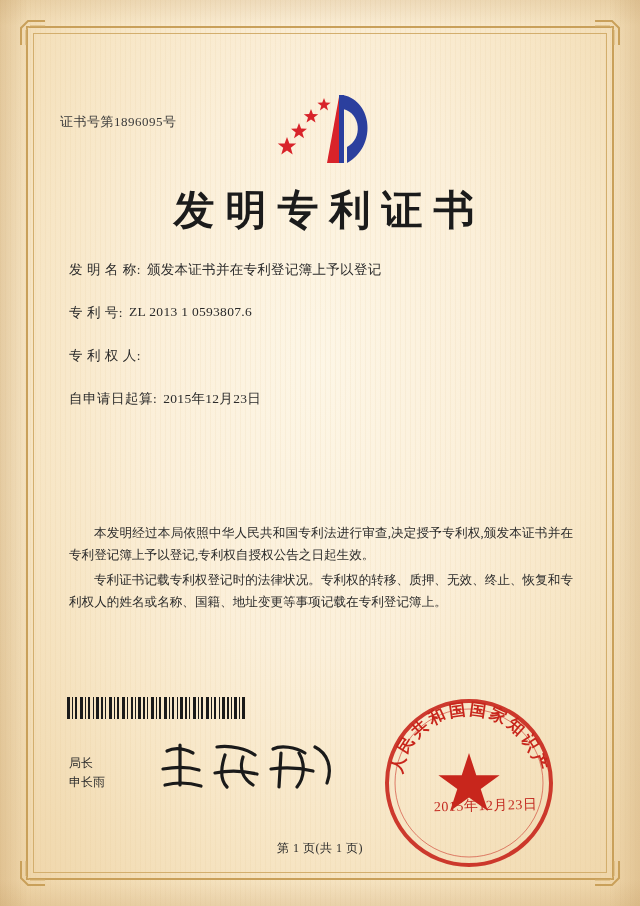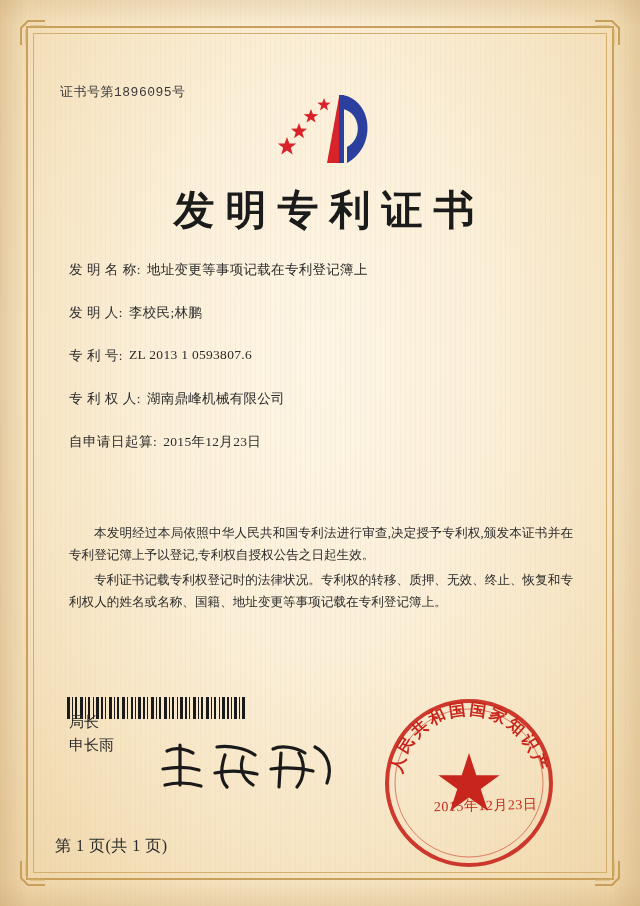--- a/index.html
+++ b/index.html
@@ -65,25 +65,25 @@
   .content {
     position: absolute;
     left: 55px;
     top: 55px;
     right: 55px;
     bottom: 45px;
   }
   .cert-no {
     position: absolute;
     left: 5px;
-    top: 28px;
+    top: 58px;
     font-size: 13px;
     color: #3a3a3a;
     letter-spacing: 0.5px;
-    font-family: Liberation Mono, monospace;
+    font-family: Liberation Serif, serif;
   }
   
   .logo {
     position: absolute;
     left: 222px;
     top: 30px;
     width: 110px;
     height: 85px;
   }
   
@@ -145,22 +145,22 @@
   .barcode {
     position: absolute;
     left: 12px;
     top: 642px;
     width: 178px;
     height: 22px;
   }
   .sign-block {
     position: absolute;
     left: 14px;
-    top: 656px;
-    font-size: 15px;
+    top: 699px;
+    font-size: 12px;
     color: #2b2b2b;
     line-height: 1.55;
   }
   .signature {
     position: absolute;
     left: 100px;
     top: 682px;
     width: 190px;
     height: 60px;
   }
@@ -180,22 +180,22 @@
     color: #c32a20;
     letter-spacing: 0.5px;
     font-family: "Liberation Serif", serif;
     transform: rotate(-1.5deg);
   }
   .footer {
     position: absolute;
     left: 0;
     right: 0;
     bottom: 4px;
-    text-align: left;
-    font-size: 16px;
+    text-align: center;
+    font-size: 12px;
     color: #2b2b2b;
     letter-spacing: 0.5px;
   }
 </style>
 </head>
 <body>
 
 <div class="page">
   <div class="paper-texture"></div>
   <div class="edge-shade"></div>
@@ -248,33 +248,28 @@
         <rect x="62" y="10" width="5" height="68" fill="#2b3f9e"></rect>
       </svg>
     </div>
 
 
     <div class="title">发明专利证书</div>
 
     <div class="fields">
       <div class="field-row">
         <span class="field-label">发 明 名 称:</span>
-        <span class="field-value">地址变更等事项记载在专利登记簿上</span>
-      </div>
-      <div class="field-row">
-        <span class="field-label">发 明 人:</span>
-        <span class="field-value">李校民;林鹏</span>
+        <span class="field-value">颁发本证书并在专利登记簿上予以登记</span>
       </div>
       <div class="field-row">
         <span class="field-label">专 利 号:</span>
         <span class="field-value">ZL 2013 1 0593807.6</span>
       </div>
       <div class="field-row">
         <span class="field-label">专 利 权 人:</span>
-        <span class="field-value">湖南鼎峰机械有限公司</span>
       </div>
       <div class="field-row">
         <span class="field-label">自申请日起算:</span>
         <span class="field-value">2015年12月23日</span>
       </div>
     </div>
 
     <div class="body-text">
       <p>本发明经过本局依照中华人民共和国专利法进行审查,决定授予专利权,颁发本证书并在专利登记簿上予以登记,专利权自授权公告之日起生效。</p>
       <p>专利证书记载专利权登记时的法律状况。专利权的转移、质押、无效、终止、恢复和专利权人的姓名或名称、国籍、地址变更等事项记载在专利登记簿上。</p>

